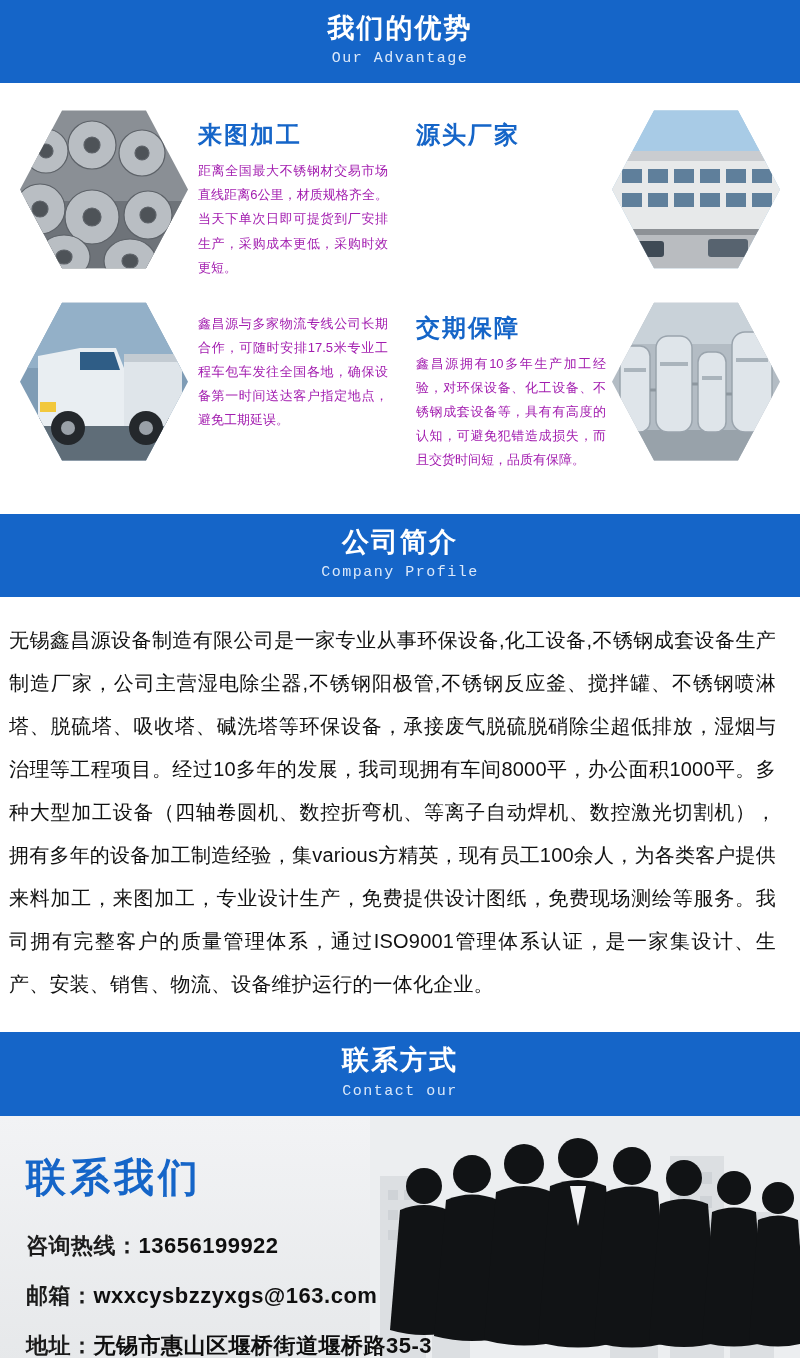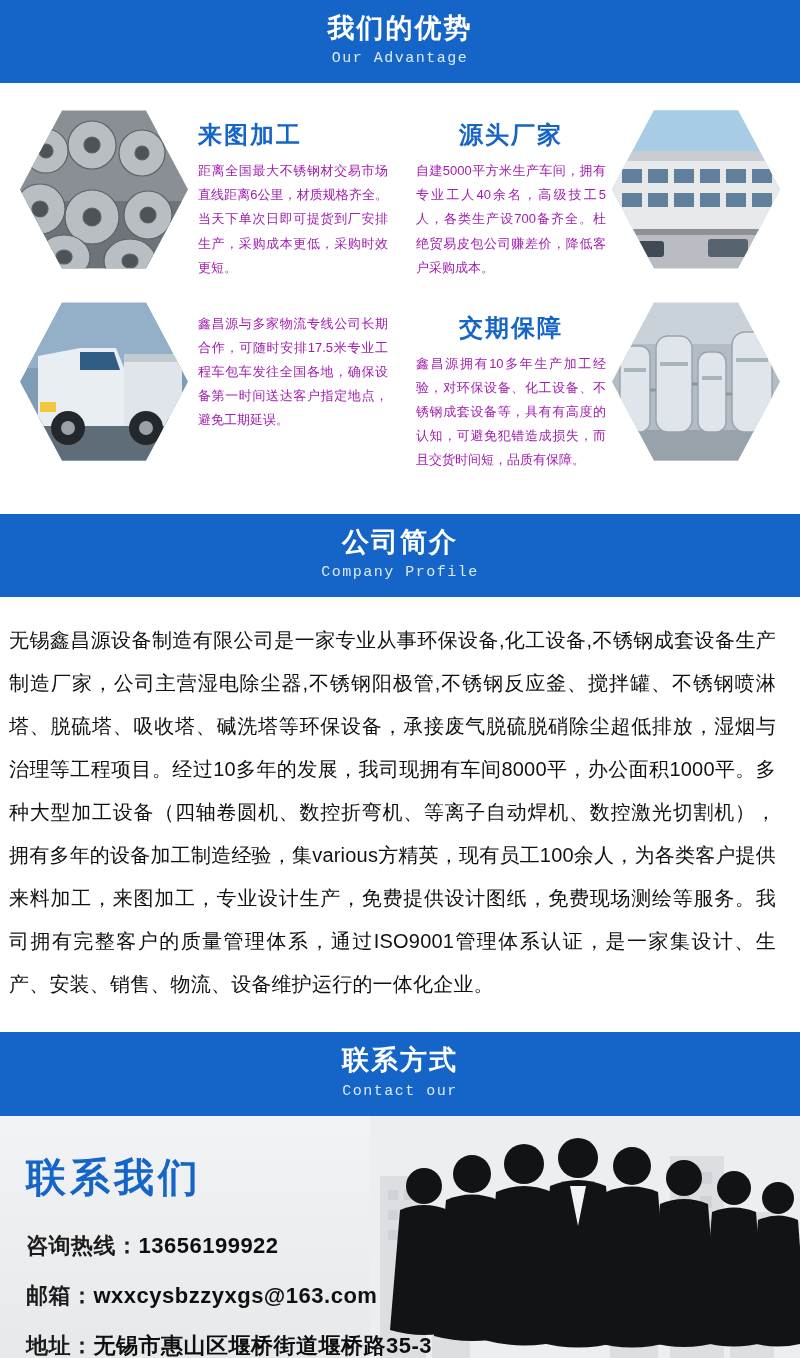--- a/index.html
+++ b/index.html
@@ -64,21 +64,21 @@
     flex: 1 1 auto;
     padding: 14px 6px 0 10px;
   }
   .adv-title {
     color: #1565c8;
     font-size: 24px;
     font-weight: bold;
     letter-spacing: 2px;
     margin-bottom: 8px;
   }
-  .adv-title.right { text-align: center; font-family: Liberation Serif, serif; }
+  .adv-title.right { text-align: left; font-family: Liberation Serif, serif; }
   .adv-desc {
     font-size: 13px;
     line-height: 1.85;
     color: #a21caf;
     text-align: justify;
   }
 
   
   .profile-body {
     padding: 22px 24px 26px 9px;
@@ -221,21 +221,20 @@
                 <rect x="140" y="88" width="20" height="14"></rect>
             </g>
             <rect x="0" y="124" width="168" height="44" fill="#b9bcc0"></rect>
             <rect x="0" y="124" width="168" height="6" fill="#8d9196"></rect>
             <rect x="18" y="136" width="34" height="16" rx="3" fill="#3f4a55"></rect>
             <rect x="96" y="134" width="40" height="18" rx="3" fill="#57636f"></rect>
           </svg>
         </div>
         <div class="adv-text">
           <div class="adv-title right">源头厂家</div>
-          <div class="adv-desc">自建5000平方米生产车间，拥有专业工人40余名，高级技工5人，各类生产设700备齐全。杜绝贸易皮包公司赚差价，降低客户采购成本。</div>
         </div>
       </div>
 
     </div>
 
     <div class="adv-row">
 
       <div class="adv-cell">
         <div class="hex">
           <svg class="img" viewBox="0 0 168 168" preserveAspectRatio="xMidYMid slice">

